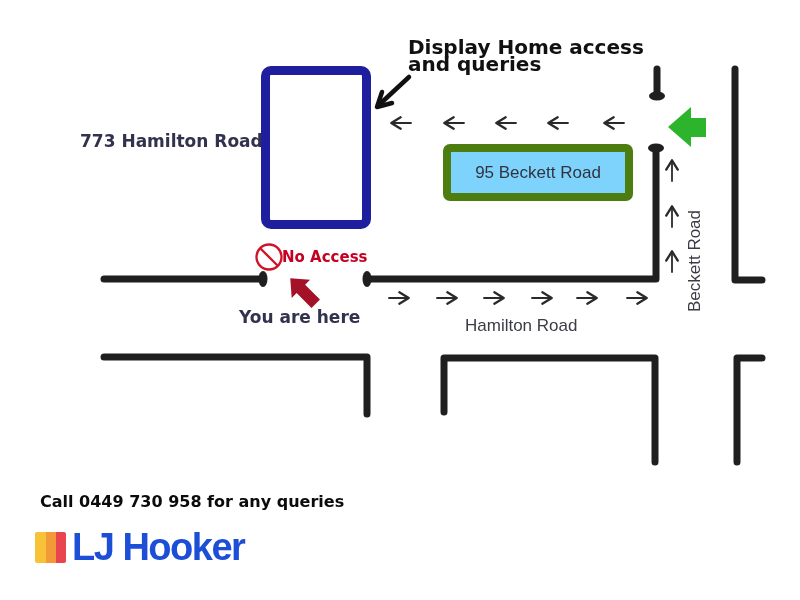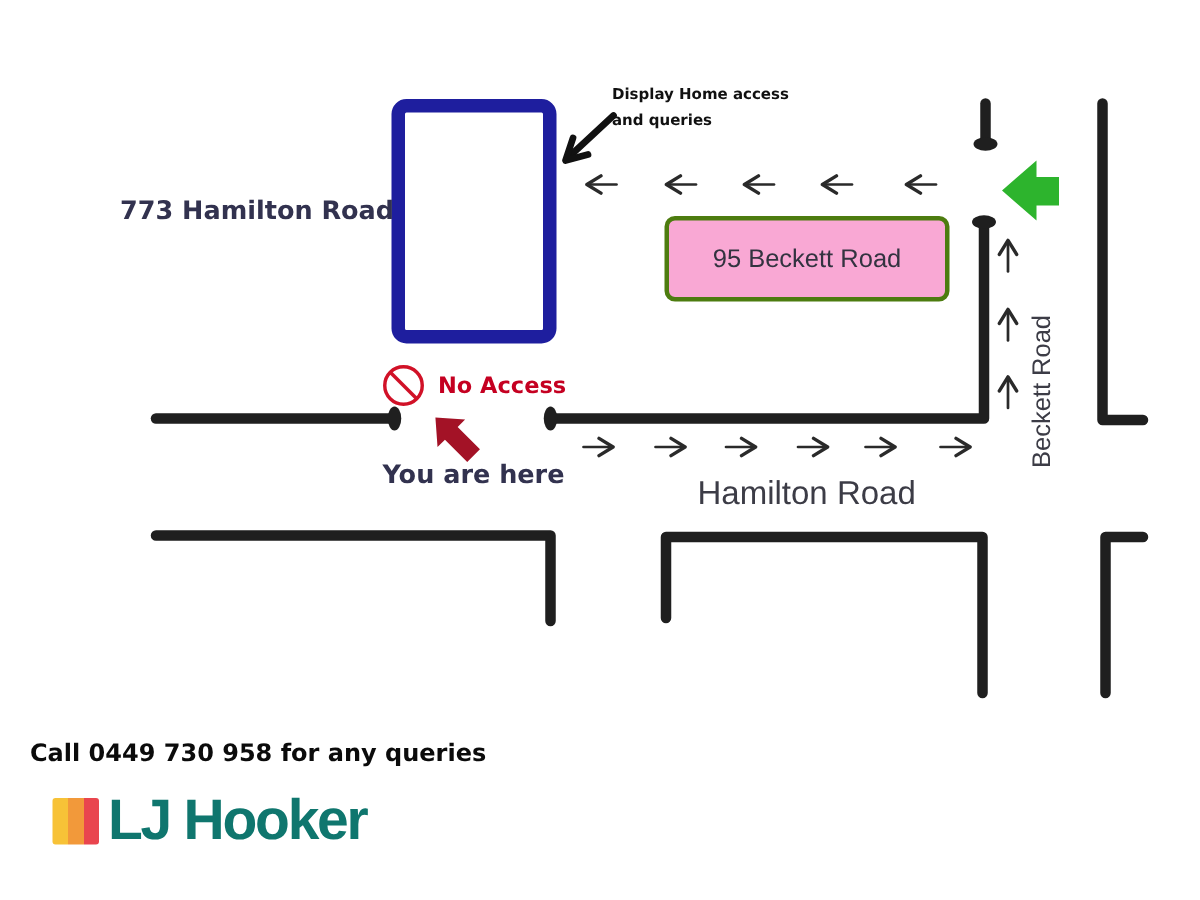--- a/index.html
+++ b/index.html
@@ -2,41 +2,41 @@
 <html><head>
 <meta charset="utf-8">
 <style>
   html,body{margin:0;padding:0;background:#ffffff;}
   .canvas{position:relative;width:800px;height:600px;background:#ffffff;overflow:hidden;
           font-family:"Liberation Sans",sans-serif;}
   .canvas svg{position:absolute;left:0;top:0;}
   .lbl{position:absolute;white-space:nowrap;}
 
   .note{left:408px;top:39px;font-family:"DejaVu Sans",sans-serif;font-weight:bold;
-        font-size:10px;line-height:17px;color:#111;margin-top:16px;}
+        font-size:20px;line-height:17px;color:#111;}
   .l906{left:80px;top:131px;width:175px;text-align:right;font-family:"DejaVu Sans",sans-serif;
         font-weight:bold;font-size:17px;color:#32324f;}
   .box906{position:absolute;left:261px;top:66px;width:110px;height:163px;box-sizing:border-box;
         border:9px solid #1e1e9e;border-radius:10px;background:#fff;}
   .box95{position:absolute;left:443px;top:144px;width:190px;height:57px;box-sizing:border-box;
-        border:3px solid #4d7c0f;border-radius:7px;background:#f9a8d4;display:flex;
+        border:8px solid #4d7c0f;border-radius:7px;background:#7dd3fc;display:flex;
         align-items:center;justify-content:center;font-size:17px;color:#333340;}
-  .noaccess{left:292px;top:248px;font-family:"DejaVu Sans",sans-serif;font-weight:bold;
+  .noaccess{left:282px;top:248px;font-family:"DejaVu Sans",sans-serif;font-weight:bold;
         font-size:15px;color:#c50021;}
   .here{left:239px;top:307px;font-family:"DejaVu Sans",sans-serif;font-weight:bold;
-        font-size:17px;color:#32324f;margin-left:16px;}
-  .hamilton{left:465px;top:316px;font-size:22px;color:#3c3c46;}
+        font-size:17px;color:#32324f;}
+  .hamilton{left:465px;top:316px;font-size:17px;color:#3c3c46;}
   .beckett{left:639px;top:252px;width:110px;height:18px;text-align:center;font-size:17px;
         color:#3c3c46;transform:rotate(-90deg);}
-  .call{left:20px;top:492px;font-family:"DejaVu Sans",sans-serif;font-weight:bold;
+  .call{left:40px;top:492px;font-family:"DejaVu Sans",sans-serif;font-weight:bold;
         font-size:16px;color:#0b0b0b;}
   .stripes{position:absolute;left:35px;top:532px;width:31px;height:31px;border-radius:2px;
         background:linear-gradient(90deg,#f7c237 0 34%,#f2993a 34% 67%,#e9454e 67% 100%);}
   .ljh{left:72px;top:528px;font-size:38px;font-weight:bold;letter-spacing:-1.5px;
-        line-height:1;color:#0f766e;text-align:center;}
+        line-height:1;color:#1d4ed8;text-align:center;}
   .office{left:265px;top:530px;font-size:35px;font-weight:bold;letter-spacing:-0.5px;
         line-height:1;color:#111;}
 </style>
 </head>
 <body>
 
 <div class="canvas">
 
   <svg width="800" height="600" viewBox="0 0 800 600">
     <defs>

